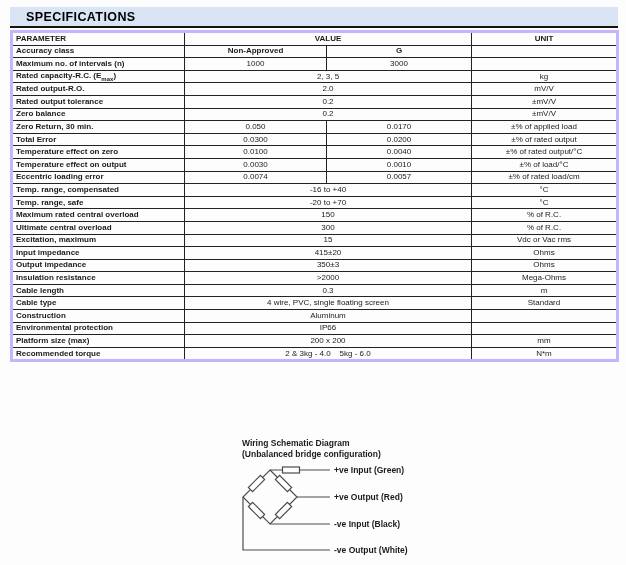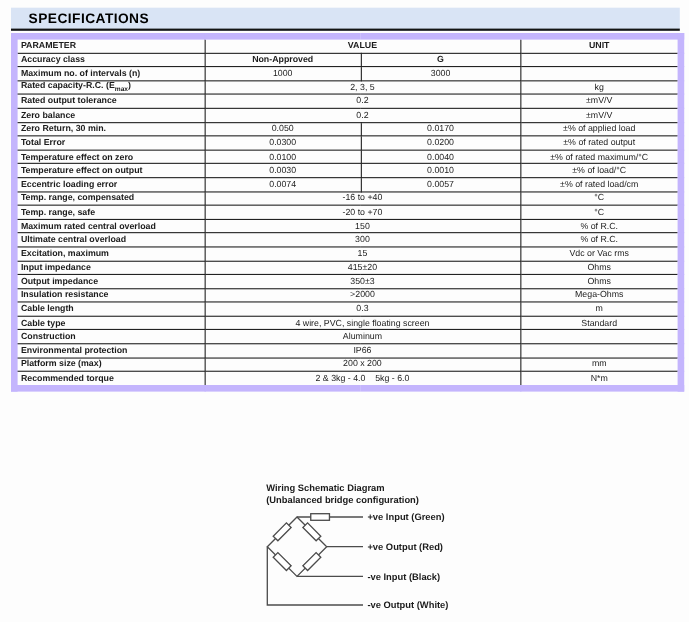--- a/index.html
+++ b/index.html
@@ -12,21 +12,21 @@
   .banner{
     position:absolute;left:10px;top:7px;width:592px;height:19px;
     background:#d9e4f5;border-bottom:2px solid #141414;
     display:flex;align-items:center;padding-left:16px;
     font-weight:bold;font-size:12.5px;letter-spacing:.4px;color:#000;
   }
   table.spec{
     position:absolute;left:10px;top:30px;width:606px;
     border-collapse:collapse;table-layout:fixed;
     font-size:8px;line-height:1;
-    border:6px solid #c4b5fd;
+    border:3px solid #c4b5fd;
   }
   table.spec th, table.spec td{
     border:1px solid #222;height:11.6px;padding:0 3px;
     overflow:hidden;white-space:pre;vertical-align:middle;
   }
   table.spec th{font-weight:bold;}
   th.p, td.p{text-align:left;font-weight:bold;}
   th.c, td.v, td.u{text-align:center;}
   td.b{font-weight:bold;}
   sub{font-size:6px;}
@@ -70,20 +70,25 @@
         <td class="v">1000</td>
         <td class="v">3000</td>
         <td class="u"></td>
       </tr>
       <tr>
         <td class="p">Rated capacity-R.C. (E<sub>max</sub>)</td>
         <td colspan="2" class="v">2, 3, 5</td>
         <td class="u">kg</td>
       </tr>
       <tr>
+        <td class="p">Rated output-R.O.</td>
+        <td colspan="2" class="v">2.0</td>
+        <td class="u">mV/V</td>
+      </tr>
+      <tr>
         <td class="p">Rated output tolerance</td>
         <td colspan="2" class="v">0.2</td>
         <td class="u">±mV/V</td>
       </tr>
       <tr>
         <td class="p">Zero balance</td>
         <td colspan="2" class="v">0.2</td>
         <td class="u">±mV/V</td>
       </tr>
       <tr>
@@ -95,21 +100,21 @@
       <tr>
         <td class="p">Total Error</td>
         <td class="v">0.0300</td>
         <td class="v">0.0200</td>
         <td class="u">±% of rated output</td>
       </tr>
       <tr>
         <td class="p">Temperature effect on zero</td>
         <td class="v">0.0100</td>
         <td class="v">0.0040</td>
-        <td class="u">±% of rated maximum/°C</td>
+        <td class="u">±% of rated output/°C</td>
       </tr>
       <tr>
         <td class="p">Temperature effect on output</td>
         <td class="v">0.0030</td>
         <td class="v">0.0010</td>
         <td class="u">±% of load/°C</td>
       </tr>
       <tr>
         <td class="p">Eccentric loading error</td>
         <td class="v">0.0074</td>

